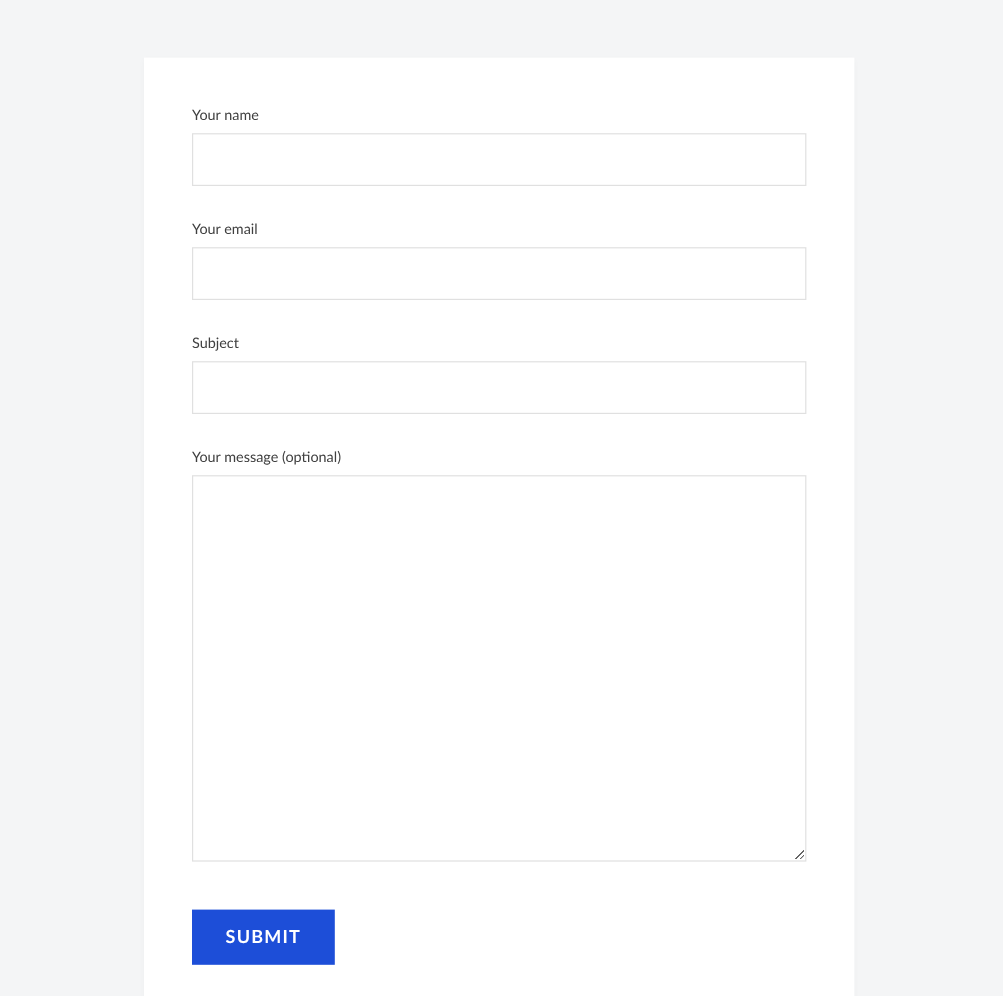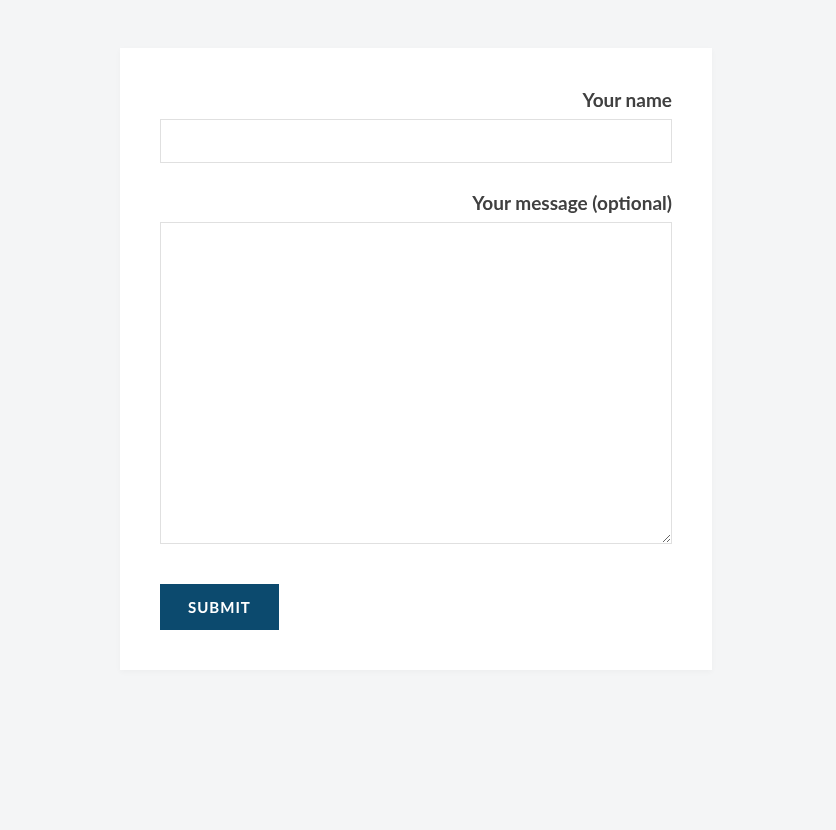--- a/index.html
+++ b/index.html
@@ -25,25 +25,24 @@
       box-shadow: 0 2px 6px rgba(0,0,0,0.03);
     }
     .form-group {
       margin-bottom: 28px;
     }
     .form-group:last-of-type {
       margin-bottom: 40px;
     }
     label {
       display: block;
-      font-size: 19px;
+      font-size: 12px;
       color: #404040;
       margin-bottom: 8px;
-      font-weight: 700;
-      text-align: right;
+      font-weight: 400;
     }
     input[type="text"],
     input[type="email"],
     textarea {
       width: 100%;
       border: 1px solid #e0e0e0;
       background: #ffffff;
       font-family: inherit;
       font-size: 15px;
       color: #333;
@@ -53,21 +52,21 @@
     input[type="text"],
     input[type="email"] {
       height: 44px;
     }
     textarea {
       height: 322px;
       resize: both;
       display: block;
     }
     .submit-btn {
-      background: #0c4a6e;
+      background: #1d4ed8;
       color: #ffffff;
       border: none;
       font-family: inherit;
       font-size: 15px;
       font-weight: 700;
       letter-spacing: 1px;
       text-transform: uppercase;
       padding: 14px 28px;
       cursor: pointer;
     }
@@ -76,21 +75,29 @@
 <body>
 
 <div class="card">
   <form>
 
     <div class="form-group">
       <label>Your name</label>
       <input type="text" value="" style="">
     </div>
 
+    <div class="form-group">
+      <label>Your email</label>
+      <input type="email" value="" style="">
+    </div>
 
+    <div class="form-group">
+      <label>Subject</label>
+      <input type="text" value="" style="">
+    </div>
 
     <div class="form-group">
       <label>Your message (optional)</label>
       <textarea style=""></textarea>
     </div>
 
     <button type="submit" class="submit-btn">Submit</button>
 
   </form>
 </div>

